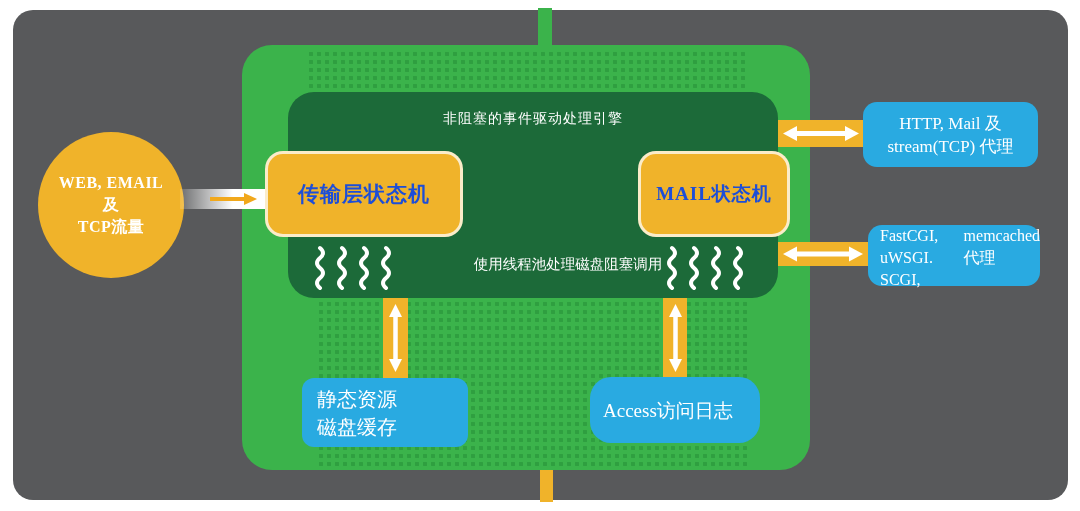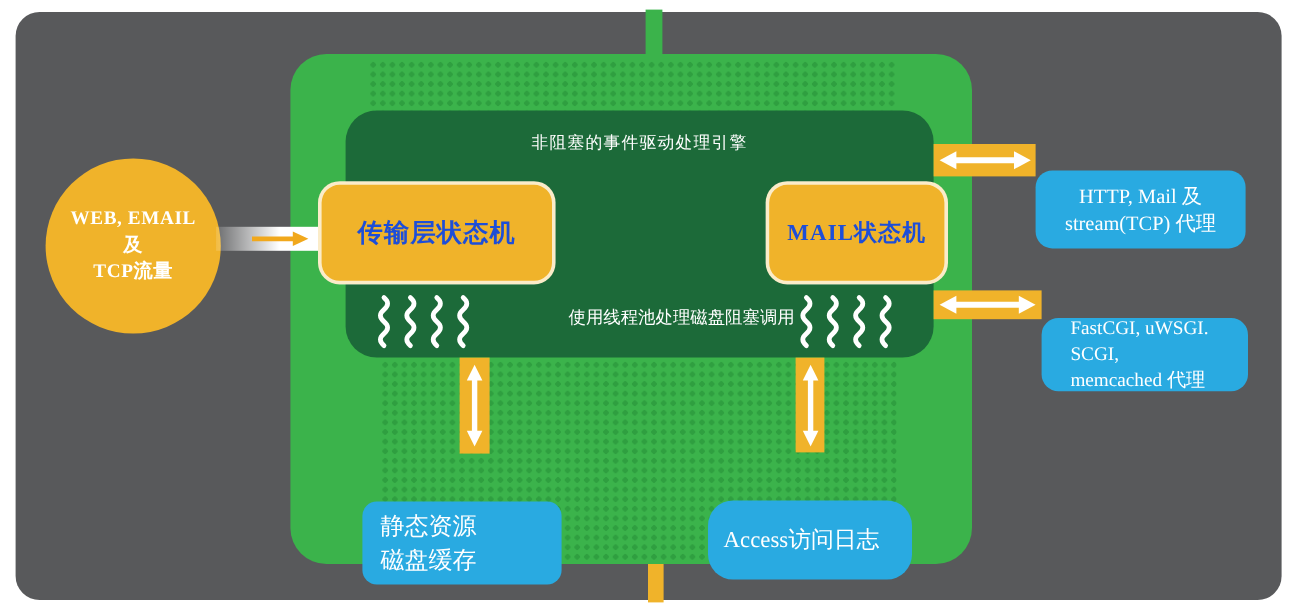--- a/index.html
+++ b/index.html
@@ -48,26 +48,26 @@
 
   
   .band{background:#f0b32a;z-index:3;display:flex;align-items:center;justify-content:center;}
   .band-h-top{left:778px;top:120px;width:85px;height:27px;}
   .band-h-bottom{left:778px;top:242px;width:90px;height:24px;}
   .band-v-left{left:383px;top:298px;width:25px;height:80px;}
   .band-v-right{left:663px;top:298px;width:24px;height:79px;}
 
   
   .blue{background:#29aae1;border-radius:14px;color:#fff;z-index:4;
-        font-family:"Liberation Serif","DejaVu Serif",serif;box-sizing:border-box;margin-top:40px;}
+        font-family:"Liberation Serif","DejaVu Serif",serif;box-sizing:border-box;}
   .blue .ln{display:block;}
   .proxy-top{left:863px;top:102px;width:175px;height:65px;display:flex;flex-direction:column;
              align-items:center;justify-content:center;font-size:17px;line-height:23px;text-align:center;}
-  .proxy-bottom{left:868px;top:225px;width:172px;height:61px;display:flex;flex-direction:column;
-             justify-content:center;padding-left:24px;font-size:16px;line-height:22px;}
+  .proxy-bottom{left:868px;top:225px;width:172px;height:61px;display:flex;flex-direction:row;
+             justify-content:center;padding-left:12px;font-size:16px;line-height:22px;}
   .disk-cache{left:302px;top:378px;width:166px;height:69px;display:flex;flex-direction:column;
              justify-content:center;padding-left:15px;font-size:20px;line-height:28px;border-radius:12px;}
   .disk-logs{left:590px;top:377px;width:170px;height:66px;display:flex;flex-direction:column;
              justify-content:center;padding-left:13px;font-size:19px;line-height:27px;border-radius:21px;}
 </style>
 </head>
 <body>
 
 <div class="canvas">
 

